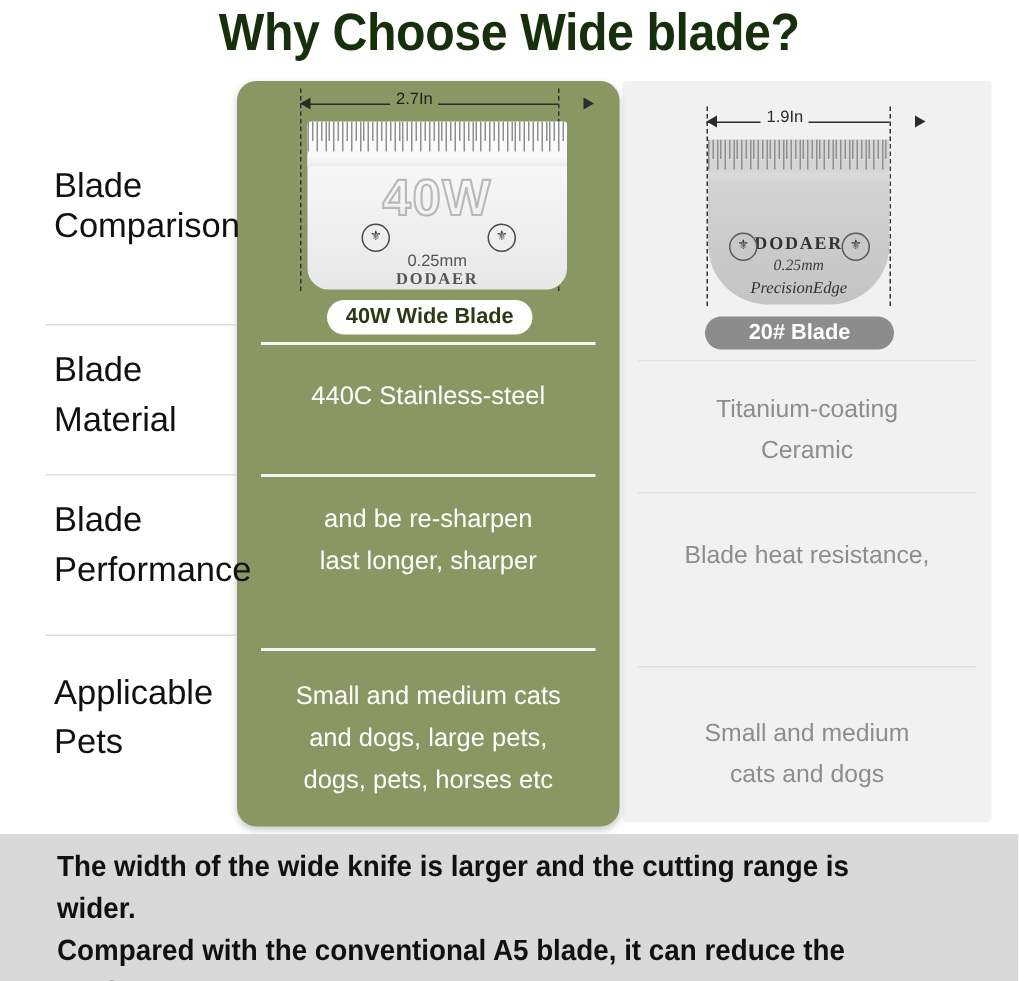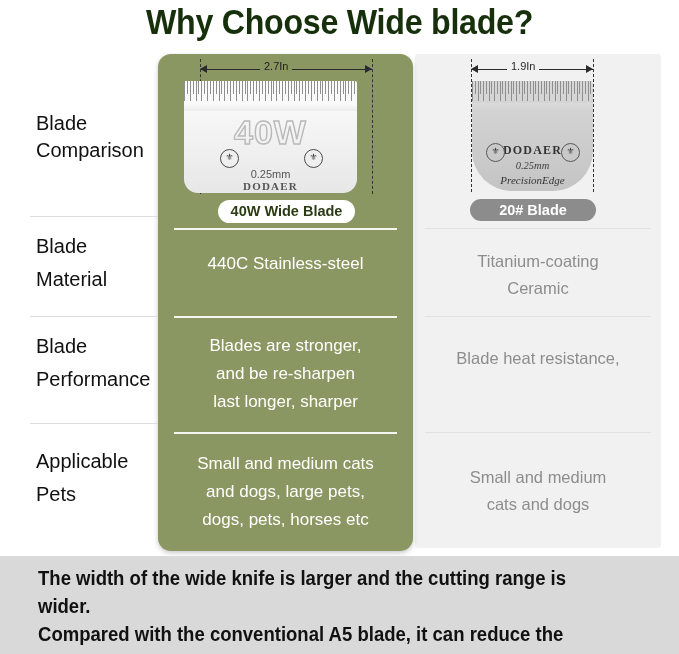--- a/index.html
+++ b/index.html
@@ -42,21 +42,21 @@
     background:#8b9762;
     border-radius:13px;
     box-shadow:0 2px 5px rgba(0,0,0,0.22);
   }
 
   
   .labels{position:absolute;left:0;top:0;width:158px;height:500px;}
   .row-label{
     position:absolute;left:36px;width:122px;
     color:#111;
-    font-size:20px;
+    font-size:23px;
     line-height:27px;
   }
   .lbl-divider{
     position:absolute;left:30px;width:128px;height:1px;background:#dddddd;
   }
 
   
   .gdiv{position:absolute;left:16px;width:223px;height:2px;background:#f4f5ee;}
   
   .rdiv{position:absolute;left:10px;width:226px;height:1px;background:#e2e2e2;}
@@ -69,21 +69,21 @@
   }
   .rtext{
     position:absolute;left:8px;width:230px;
     text-align:center;color:#8d8d8d;
     font-size:16.5px;line-height:27px;
   }
 
   
   .blade-wrap{position:absolute;}
 
-  .dimline{position:absolute;}
+  .dimline{position:absolute;padding-left:24px;}
   .dim-h{position:absolute;height:1px;background:#2b2b2b;top:10px;}
   .dim-arrow{position:absolute;top:6px;width:0;height:0;
     border-top:4px solid transparent;border-bottom:4px solid transparent;}
   .dim-arrow.l{border-right:7px solid #2b2b2b;left:0;}
   .dim-arrow.r{border-left:7px solid #2b2b2b;right:0;}
   .dim-guide{position:absolute;width:0;border-left:1px dashed #333;}
   .dim-label{
     position:absolute;top:1px;font-size:11px;color:#1d1d1d;
     background:#8b9762;padding:0 4px;font-family:"Liberation Sans",sans-serif;
   }
@@ -194,21 +194,21 @@
 
       <div class="dimline" style="left:42px;top:5px;width:172px;height:22px">
         <div class="dim-h" style="left:0;width:172px"></div>
         <div class="dim-arrow l"></div>
         <div class="dim-arrow r"></div>
         <div class="dim-label" style="left:60px">2.7In</div>
       </div>
       <div class="dim-guide" style="left:42px;top:5px;height:135px"></div>
       <div class="dim-guide" style="left:214px;top:5px;height:135px"></div>
 
-      <div class="blade-body" style="left:26px;top:27px;width:173px;height:112px">
+      <div class="blade-body" style="left:47px;top:27px;width:173px;height:112px">
         <div class="blade-main"></div>
         <div class="teeth" id="teeth-wide">
             <i style="left:0.00px;height:20px"></i>
             <i style="left:2.88px;height:13px"></i>
             <i style="left:5.77px;height:20px"></i>
             <i style="left:8.65px;height:13px"></i>
             <i style="left:11.53px;height:20px"></i>
             <i style="left:14.42px;height:13px"></i>
             <i style="left:17.30px;height:20px"></i>
             <i style="left:20.18px;height:13px"></i>
@@ -277,35 +277,34 @@
 
       <div class="pill pill-white" style="left:60px;top:146px;width:137px">40W Wide Blade</div>
 
       <div class="gdiv" style="top:174px"></div>
 
       <div class="gtext" style="top:196px">440C Stainless-steel</div>
 
       <div class="gdiv" style="top:262px"></div>
 
       <div class="gtext" style="top:278px">
-        <div>Blades are stronger,</div>
         <div>and be re-sharpen</div>
         <div>last longer, sharper</div>
       </div>
 
       <div class="gdiv" style="top:378px"></div>
 
       <div class="gtext" style="top:396px">
         <div>Small and medium cats</div>
         <div>and dogs, large pets,</div>
         <div>dogs, pets, horses etc</div>
       </div>
     </div>
 
-    <div class="blade-wrap" style="left:415px;top:6px;width:246px;height:422px">
+    <div class="blade-wrap" style="left:415px;top:18px;width:246px;height:422px">
 
       <div class="dimline" style="left:56px;top:5px;width:122px;height:22px">
         <div class="dim-h" style="left:0;width:122px"></div>
         <div class="dim-arrow l"></div>
         <div class="dim-arrow r"></div>
         <div class="dim-label gray" style="left:36px">1.9In</div>
       </div>
       <div class="dim-guide" style="left:56px;top:5px;height:133px"></div>
       <div class="dim-guide" style="left:178px;top:5px;height:133px"></div>
 

